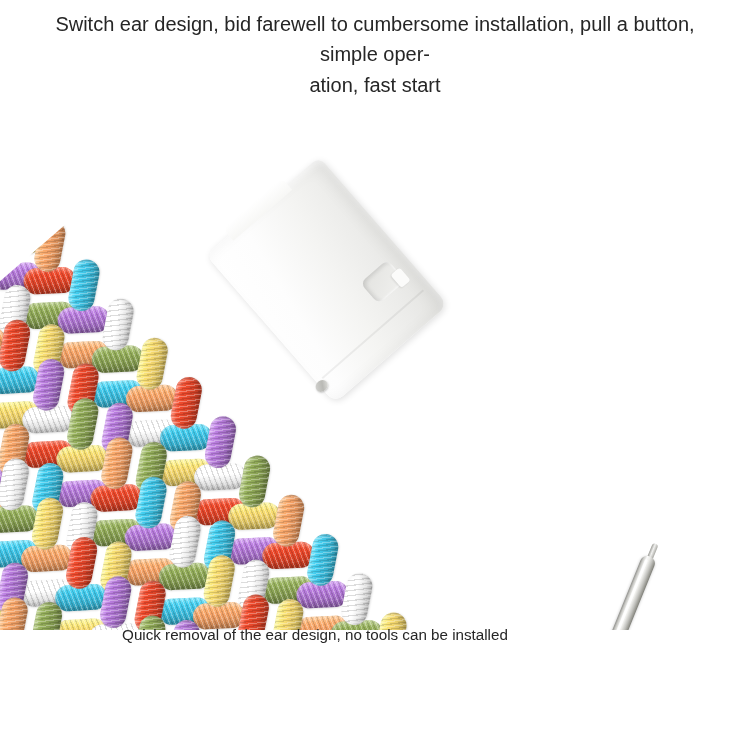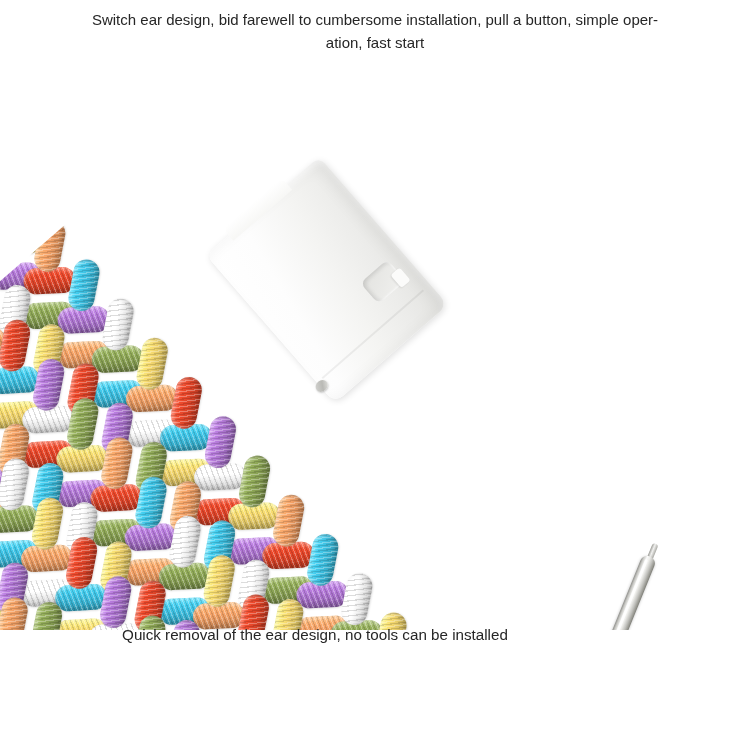--- a/index.html
+++ b/index.html
@@ -37,21 +37,21 @@
     font-weight: normal;
     line-height: 1.15;
     color: #1a1a1a;
     letter-spacing: 0.1px;
     font-family: "Liberation Sans", sans-serif;
   }
   .subtitle {
     margin: 0 auto;
     padding-top: 9px;
     width: 700px;
-    font-size: 15px;
+    font-size: 20px;
     line-height: 1.52;
     color: #262626;
     font-family: "Liberation Sans", sans-serif;
     text-align: center;
     white-space: pre-line;
   }
 
   
   .caption {
     position: absolute;

